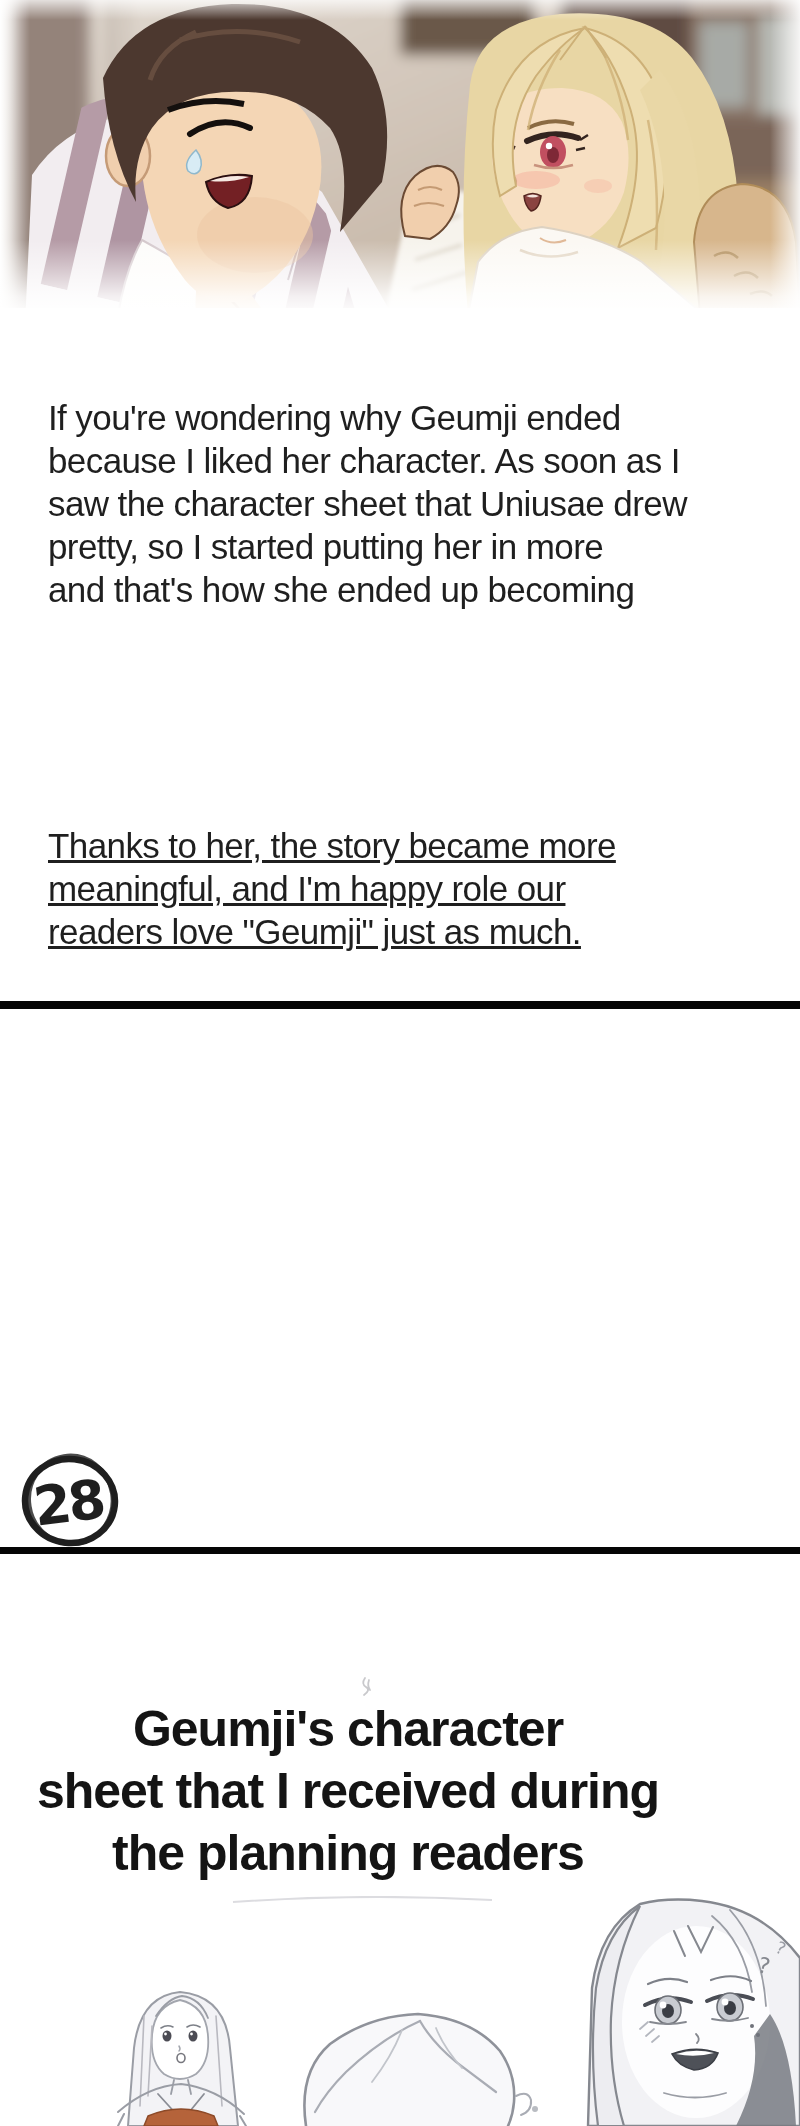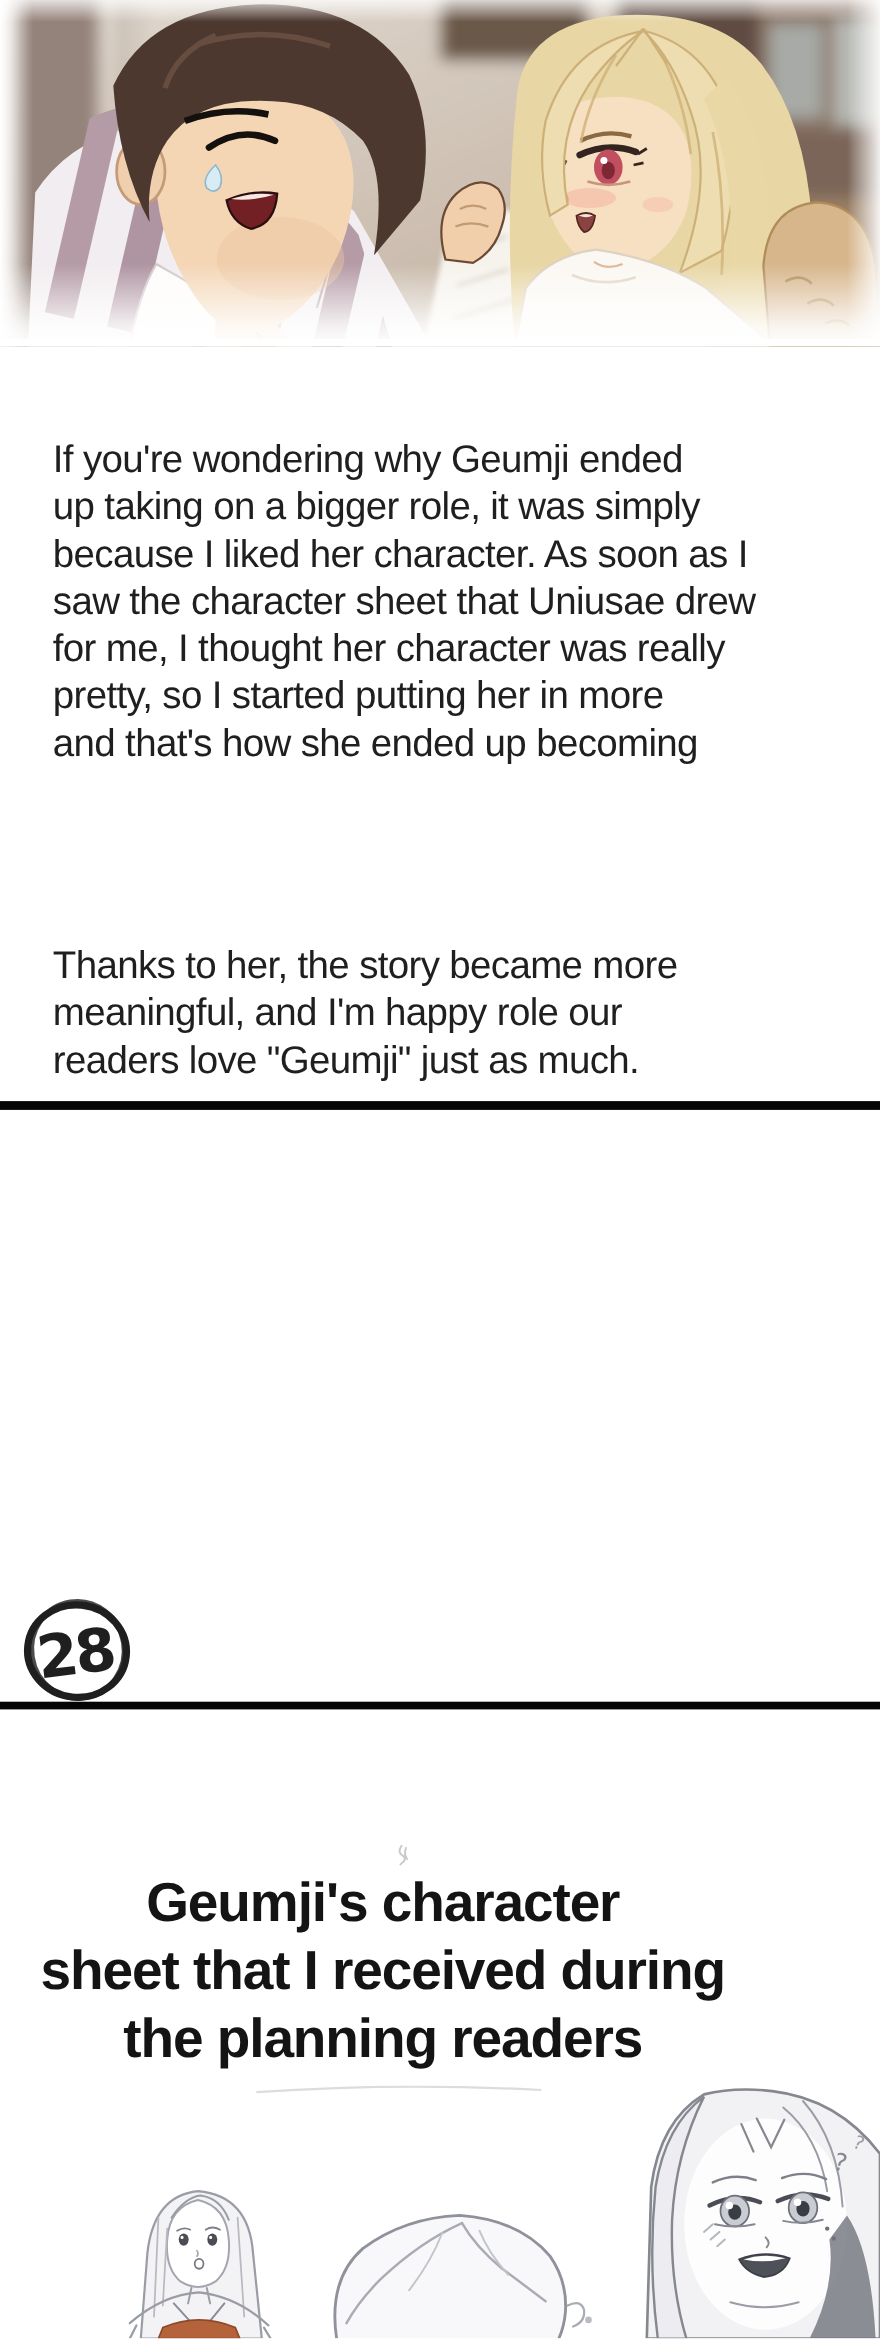--- a/index.html
+++ b/index.html
@@ -14,21 +14,21 @@
   .panel{position:absolute;left:0;top:0;}
   .body-text{
     position:absolute;left:48px;width:730px;
     color:#1f1f1f;
     font-size:35px;line-height:43px;
     letter-spacing:-0.6px;
     font-weight:normal;
   }
   .body-text .line{white-space:nowrap;}
   #para1{top:376px;margin-top:20px;}
-  #para2{top:856px;}
+  #para2{top:824px;text-decoration:underline;}
   .divider{position:absolute;left:0;width:800px;background:#050505;}
   #divider1{top:1001px;height:8px;}
   #divider2{top:1547px;height:7px;}
   .pagenum{position:absolute;left:14px;top:1445px;}
   .smudge{position:absolute;left:355px;top:1676px;}
   .heading{
     position:absolute;left:0;top:1698px;width:696px;
     text-align:center;color:#141414;
     font-size:50px;line-height:62px;font-weight:bold;
     letter-spacing:-1px;
@@ -173,24 +173,22 @@
 
     <rect x="0" y="240" width="800" height="75" fill="url(#fadeBottom)"></rect>
     <rect x="0" y="308" width="800" height="7" fill="#ffffff"></rect>
     <rect x="0" y="0" width="30" height="315" fill="url(#fadeLeft)"></rect>
     <rect x="770" y="0" width="30" height="315" fill="url(#fadeRight)"></rect>
     <rect x="0" y="0" width="800" height="20" fill="url(#fadeTop)"></rect>
   </svg>
 
   <div class="body-text" id="para1">
     <div class="line">If you're wondering why Geumji ended</div>
-    <div class="line">up taking on a bigger role, it was simply</div>
     <div class="line">because I liked her character. As soon as I</div>
     <div class="line">saw the character sheet that Uniusae drew</div>
-    <div class="line">for me, I thought her character was really</div>
     <div class="line">pretty, so I started putting her in more</div>
     <div class="line">and that's how she ended up becoming</div>
   </div>
 
   <div class="body-text" id="para2">
     <div class="line">Thanks to her, the story became more</div>
     <div class="line">meaningful, and I'm happy role our</div>
     <div class="line">readers love "Geumji" just as much.</div>
   </div>
 

